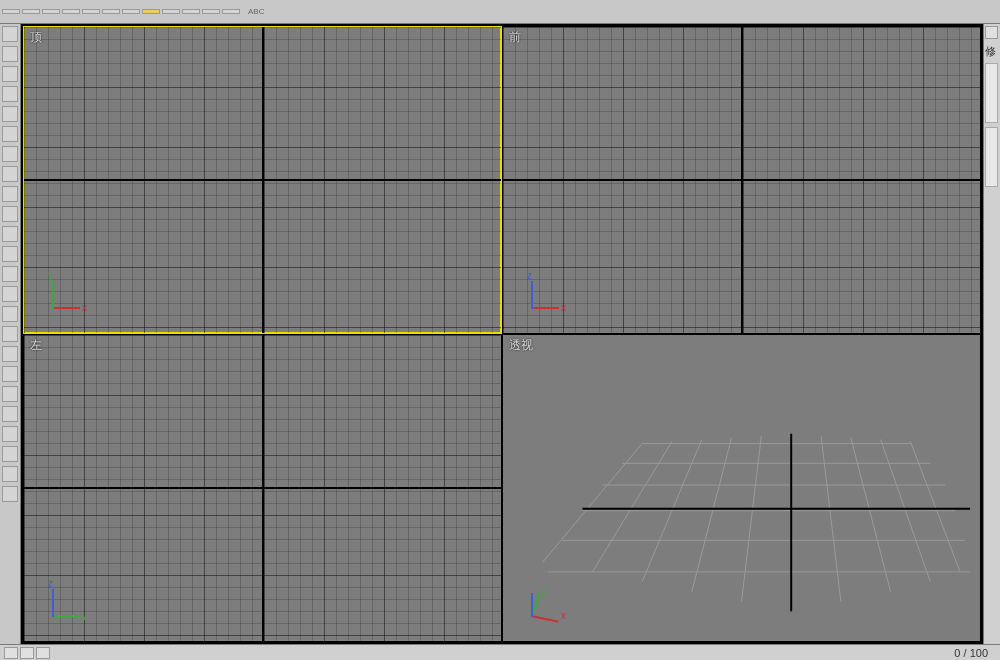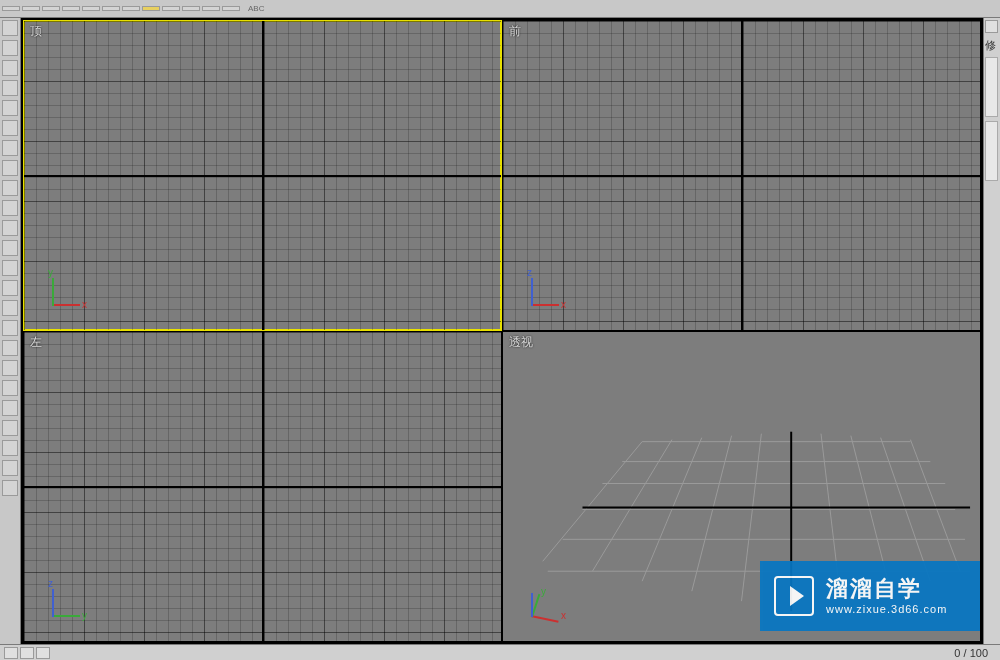--- a/index.html
+++ b/index.html
@@ -1,20 +1,20 @@
 <!DOCTYPE html>
 <html><head>
 <meta charset="utf-8">
 <style>
   * { box-sizing: border-box; margin: 0; padding: 0; }
   html, body { width: 1000px; height: 660px; overflow: hidden; font-family: "Microsoft YaHei", SimSun, Arial, sans-serif; font-size: 11px; }
   body { background: #b8b8b8; display: flex; flex-direction: column; }
 
   
-  .top-toolbar { height: 18px; background: #c8c8c8; border-bottom: 1px solid #7a7a7a; display: flex; align-items: center; padding-left: 2px; gap: 2px; overflow: hidden; }
+  .top-toolbar { height: 24px; background: #c8c8c8; border-bottom: 1px solid #7a7a7a; display: flex; align-items: center; padding-left: 2px; gap: 2px; overflow: hidden; }
   .top-toolbar .tbtn { width: 18px; height: 5px; background: #d4d4d4; border: 1px solid #9a9a9a; }
   .top-toolbar .tbtn.yel { background: #e8d060; }
   .top-toolbar .tlabel { font-size: 8px; color: #666; margin: 0 6px; }
 
   
   .main-row { flex: 1; display: flex; min-height: 0; }
 
   
   .left-toolbar { width: 21px; background: #c8c8c8; border-right: 1px solid #7a7a7a; display: flex; flex-direction: column; align-items: center; padding-top: 2px; gap: 4px; }
   .left-toolbar .lbtn { width: 16px; height: 16px; background: #d4d4d4; border: 1px solid #9a9a9a; display: flex; align-items: center; justify-content: center; font-size: 10px; color: #555; }
@@ -187,27 +187,20 @@
         </svg>
       </div>
       <div class="axis-gizmo">
         <div class="axis-line ax-h axis-red" style="transform:rotate(12deg);transform-origin:left center;"></div>
         <div class="axis-line ax-v axis-green" style="transform:rotate(18deg);transform-origin:bottom center;height:24px;"></div>
         <div class="axis-line ax-v axis-blue" style="height:24px;left:8px;"></div>
         <span class="lab lh">x</span>
         <span class="lab lv-green" style="left:18px;bottom:28px">y</span>
       </div>
 
-      <div class="watermark">
-        <div class="wm-icon"></div>
-        <div class="wm-text">
-          <span class="wm-title">溜溜自学</span>
-          <span class="wm-url">www.zixue.3d66.com</span>
-        </div>
-      </div>
     </div>
 
   </div>
 
   <div class="right-panel">
     <div class="rbtn"></div>
     <span class="rlabel">修</span>
     <div class="rpanel-sub"></div>
     <div class="rpanel-sub"></div>
   </div>

